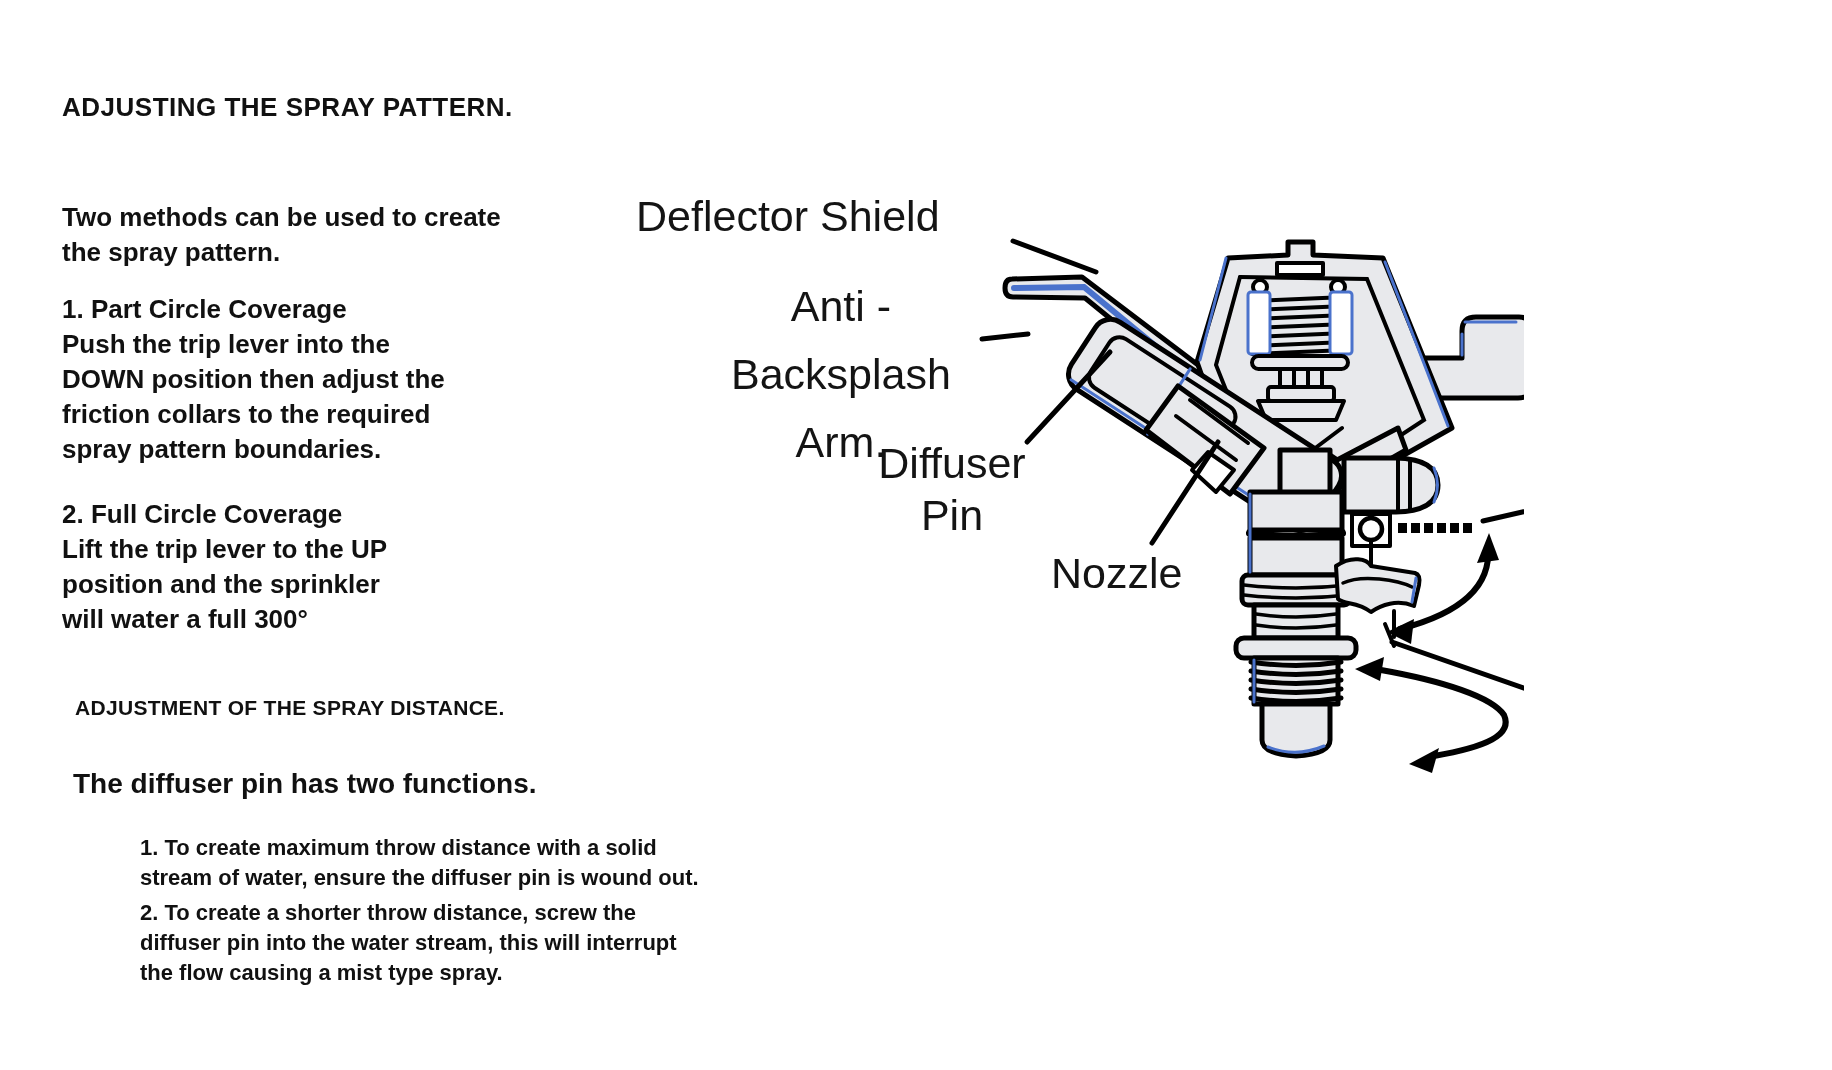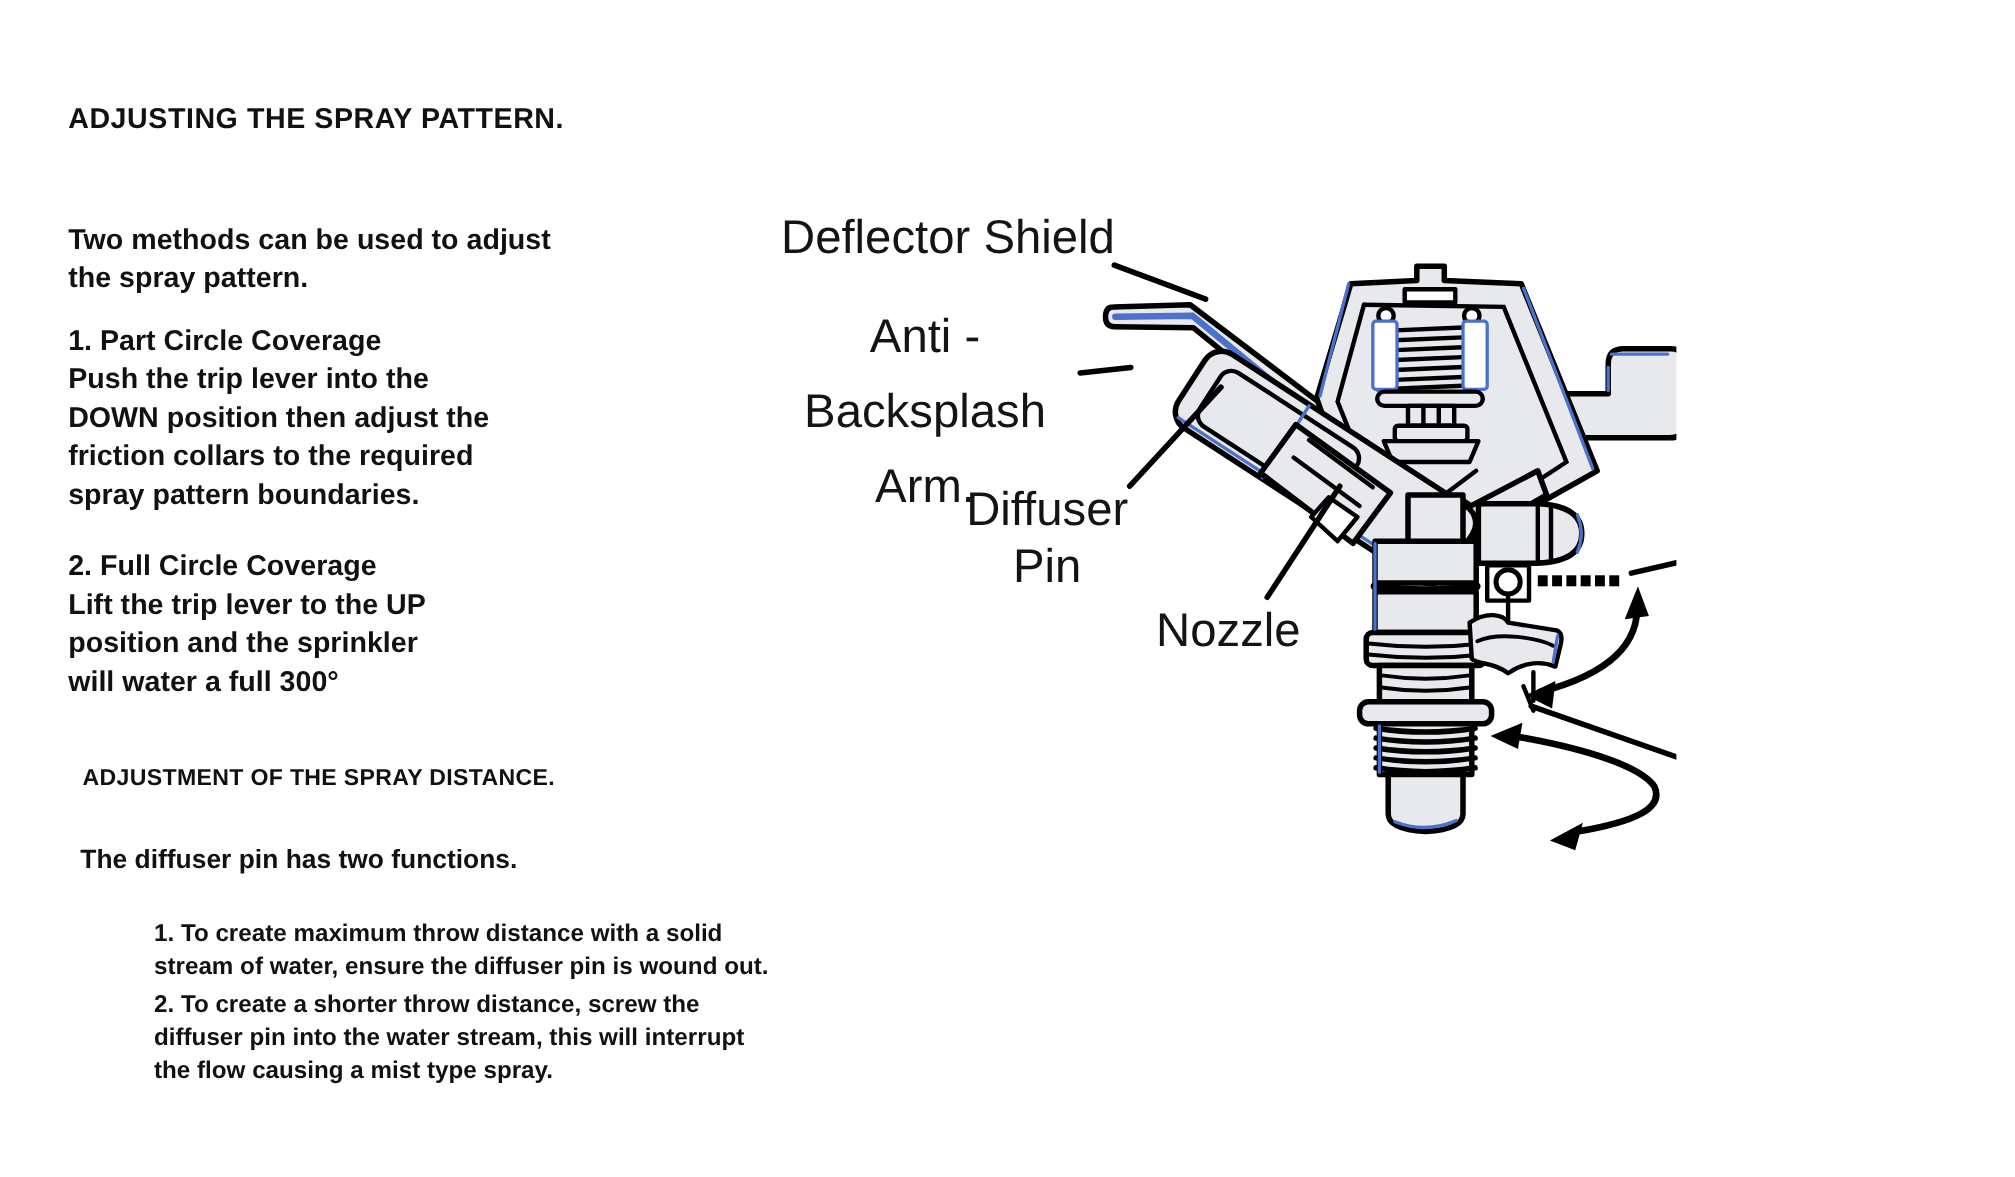--- a/index.html
+++ b/index.html
@@ -13,21 +13,21 @@
     position:relative;width:1524px;height:1070px;overflow:hidden;
     background:var(--paper);
     font-family:"Liberation Sans", sans-serif;
     color:var(--ink);
     text-decoration:underline;
   }
   .abs{position:absolute;white-space:pre-line;}
   
   .h1{font-size:26px;font-weight:bold;letter-spacing:.5px;}
   .h2{font-size:21px;font-weight:bold;letter-spacing:.3px;}
-  .h3{font-size:24px;font-weight:bold;}
+  .h3{font-size:28px;font-weight:bold;}
   .body-text{font-size:26px;font-weight:bold;line-height:35px;}
   .list-text{font-size:22px;font-weight:bold;line-height:30px;}
   
   .diag-label{font-size:43px;line-height:52px;color:#141414;}
   .diag-label.tight{line-height:68px;text-align:center;}
   .center{text-align:center;}
   
   .p{fill:var(--part-fill);stroke:#000;stroke-width:5;stroke-linejoin:round;}
   .p4{fill:var(--part-fill);stroke:#000;stroke-width:4;stroke-linejoin:round;}
   .wht{fill:#fff;stroke:#000;stroke-width:4;stroke-linejoin:round;}
@@ -42,21 +42,21 @@
   .dot{fill:#000;}
 </style>
 </head>
 <body>
 
 <main id="page">
 
   <section>
     <div class="abs h1" style="left:62px;top:92px;">ADJUSTING THE SPRAY PATTERN.</div>
 
-    <div class="abs body-text" style="left:62px;top:200px;">Two methods can be used to adjust
+    <div class="abs body-text" style="left:62px;top:200px;">Two methods can be used to create
 the spray pattern.</div>
 
     <div class="abs body-text" style="left:62px;top:292px;">1. Part Circle Coverage
 Push the trip lever into the
 DOWN position then adjust the
 friction collars to the required
 spray pattern boundaries.</div>
 
     <div class="abs body-text" style="left:62px;top:497px;">2. Full Circle Coverage
 Lift the trip lever to the UP
@@ -199,21 +199,21 @@
       <g>
         <path class="ln" style="stroke-width:6" d="M1400,629 Q1493,605 1488,547"></path>
         <polygon class="ah" points="1489,533 1477,563 1499,560"></polygon>
         <polygon class="ah" points="1387,632 1414,619 1411,644"></polygon>
         <path class="ln" style="stroke-width:6" d="M1381,670 C1443,681 1492,697 1504,715 C1513,735 1486,747 1434,756"></path>
         <polygon class="ah" points="1355,669 1384,657 1380,681"></polygon>
         <polygon class="ah" points="1409,764 1439,748 1432,773"></polygon>
       </g>
     </svg>
 
-    <div class="abs diag-label" style="left:710px;top:190px;">Deflector Shield</div>
+    <div class="abs diag-label" style="left:636px;top:190px;">Deflector Shield</div>
 
     <div class="abs diag-label tight" style="left:731px;top:272px;">Anti -
 Backsplash
 Arm.</div>
 
     <div class="abs diag-label center" style="left:852px;top:437px;width:200px;">Diffuser
 Pin</div>
 
     <div class="abs diag-label" style="left:1051px;top:547px;">Nozzle</div>
 

